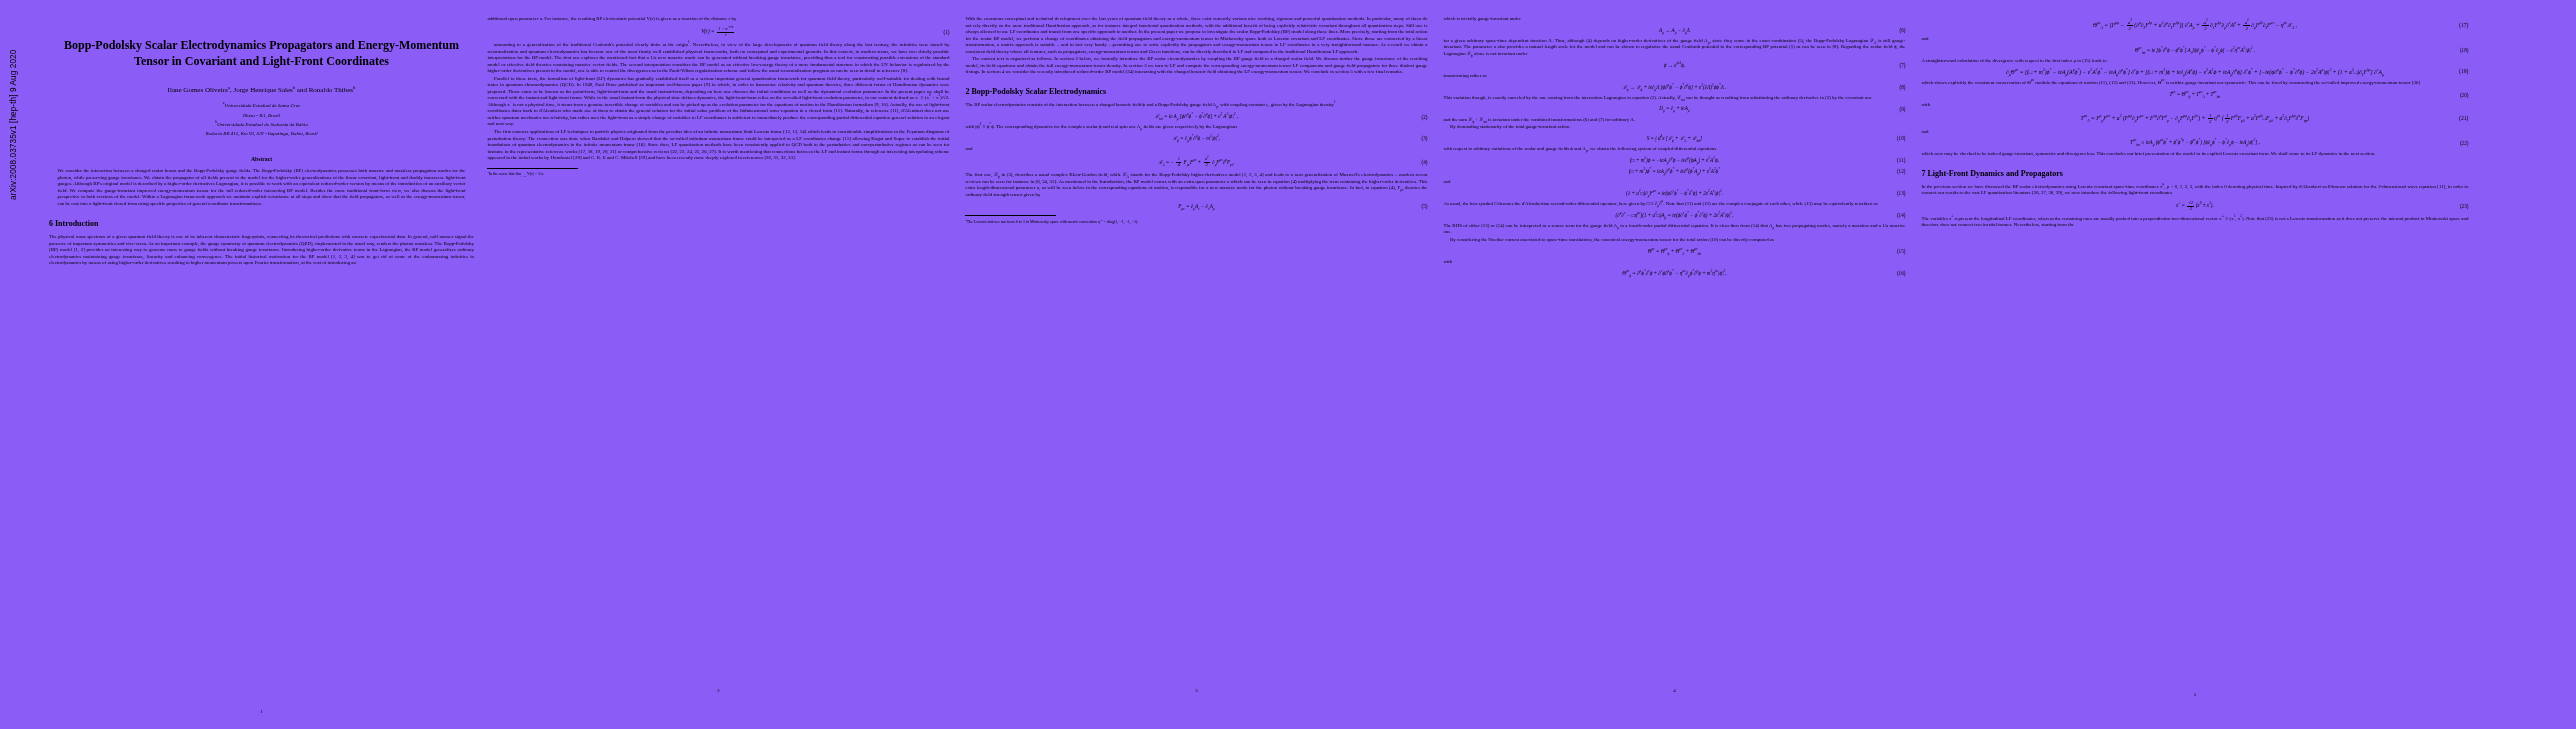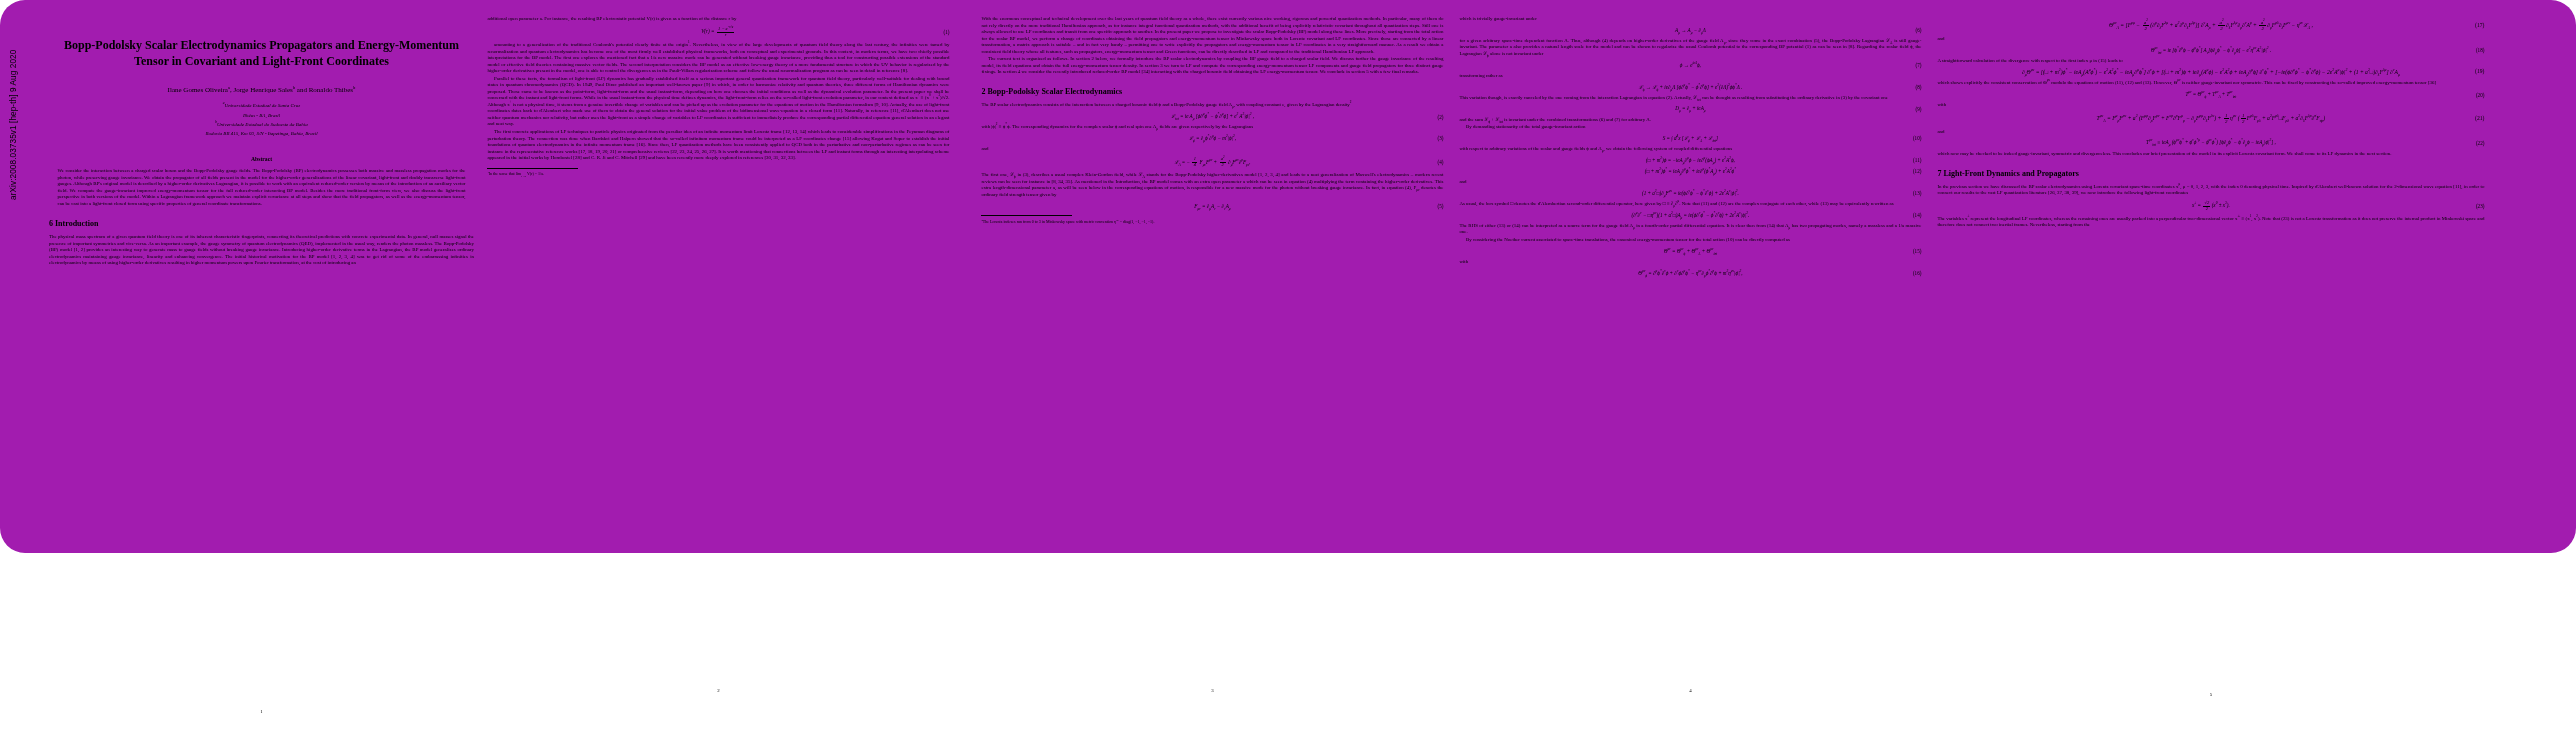--- a/index.html
+++ b/index.html
@@ -4,23 +4,22 @@
 <style>
   html,body{margin:0;padding:0;background:#ffffff;}
   body{
     width:2576px;height:729px;
     font-family:"Liberation Serif", serif;
     color:#000;
     overflow:hidden;
   }
   .page{
     position:relative;
-    width:2576px;height:553px;
-    background:#a21caf;
-    border-radius:25px;
+    width:2576px;height:729px;
+    background:#8b5cf6;
   }
   .arxiv-stamp{
     position:absolute;
     left:8.5px; top:200px;
     width:340px;
     transform:rotate(-90deg);
     transform-origin:0 0;
     font-family:"Liberation Sans", sans-serif;
     font-size:8.2px;
     letter-spacing:0.1px;
@@ -38,21 +37,21 @@
     width:498px;
     padding-right:4.9px;
     position:relative;
     font-size:4.9px;
     line-height:1.33;
     text-align:justify;
     hyphens:auto;
   }
   .col.first{width:425px;padding-left:17px;padding-right:13.4px;}
   .col.c2{width:462px;padding-right:16px;}
-  .col.c3{width:462px;padding-right:16px;margin-left:16px;}
+  .col.c3{width:462px;padding-right:16px;}
   .col.c4{width:462px;padding-right:16px;}
   .col.c5{width:547px;padding-right:6px;}
 
   .title{
     text-align:center;
     font-size:12px;
     line-height:1.38;
     font-weight:700;
     margin:20.7px 3.6px 16px 3.6px;
   }

